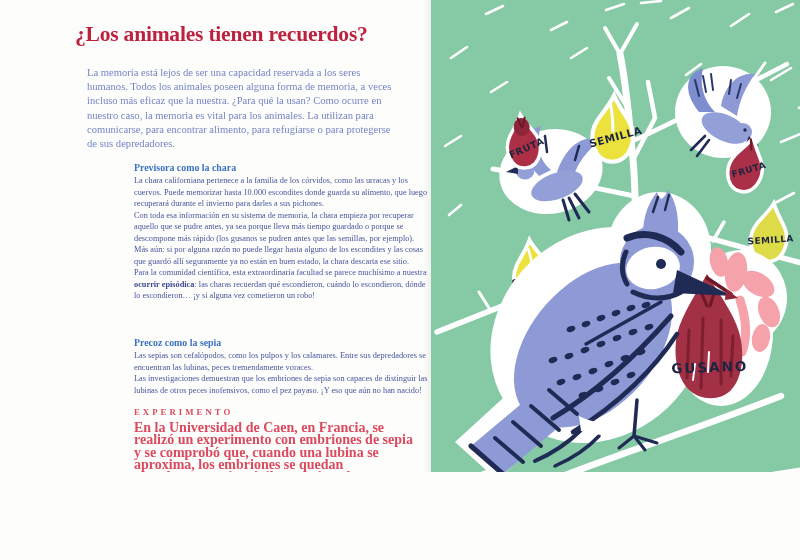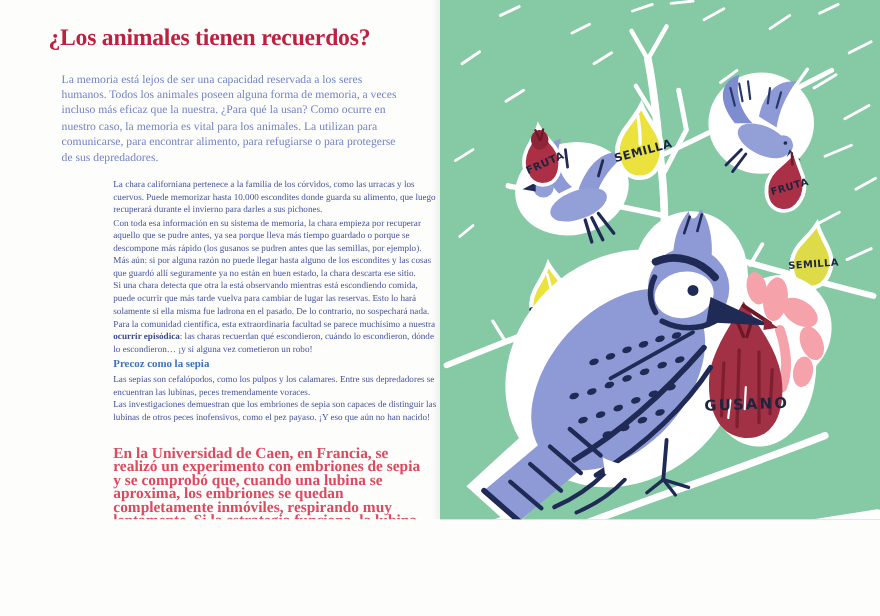--- a/index.html
+++ b/index.html
@@ -1,61 +1,62 @@
 <!DOCTYPE html>
 <html><head>
 <meta charset="utf-8">
 <style>
   html,body{margin:0;padding:0;background:#ffffff;}
   .spread{position:relative;width:800px;height:560px;overflow:hidden;background:#fdfdfb;
           font-family:"Liberation Serif", serif;}
-  .page{position:absolute;top:0;height:472px;overflow:hidden;}
+  .page{position:absolute;top:0;height:472px;overflow:hidden;margin-left:31px;}
   .page-left{left:0;width:400px;background:#fdfdfb;}
   .page-left::after{content:"";position:absolute;right:0;top:0;width:8px;height:100%;
           background:linear-gradient(to right,rgba(0,0,0,0),rgba(0,0,0,0.05));}
   .page-right{left:400px;width:400px;background:#85C9A5;}
   .title{position:absolute;left:44px;top:22px;width:330px;margin:0;
          font-size:21.5px;font-weight:bold;color:#BE2140;letter-spacing:-0.2px;}
   .intro{position:absolute;left:56px;top:66px;width:305px;margin:0;
          font-size:10.6px;line-height:1.34;color:#7384C6;}
   .section{position:absolute;left:103px;width:294px;}
   .s1{top:162px;}
-  .s2{top:326px;}
+  .s2{top:337px;}
   .section h2{margin:0 0 2px 0;font-size:9.9px;font-weight:bold;color:#3A72C2;}
   .section p{margin:0;font-size:8.3px;line-height:11.5px;color:#47549E;}
   .section p strong{color:#3d4a92;}
   .experiment{position:absolute;left:103px;top:407px;width:288px;}
   .experiment h3{margin:0 0 5px 0;font-size:8.8px;font-weight:bold;color:#DB4A5F;letter-spacing:3px;}
   .experiment p{margin:0;font-size:14px;line-height:12.3px;color:#DB4A5F;font-weight:bold;}
   .pagenum{position:absolute;left:206px;top:513px;font-size:8.5px;color:#777777;}
   svg text{font-family:"DejaVu Sans", sans-serif;font-weight:bold;fill:#1d2440;}
 </style>
 </head>
 <body>
 
 <div class="spread">
 
   <div class="page page-left">
     <h1 class="title">¿Los animales tienen recuerdos?</h1>
     <p class="intro">La memoria está lejos de ser una capacidad reservada a los seres humanos. Todos los animales poseen alguna forma de memoria, a veces incluso más eficaz que la nuestra. ¿Para qué la usan? Como ocurre en nuestro caso, la memoria es vital para los animales. La utilizan para comunicarse, para encontrar alimento, para refugiarse o para protegerse de sus depredadores.</p>
 
     <div class="section s1">
+      <h2>Previsora como la chara</h2>
       <p>La chara californiana pertenece a la familia de los córvidos, como las urracas y los cuervos. Puede memorizar hasta 10.000 escondites donde guarda su alimento, que luego recuperará durante el invierno para darles a sus pichones.</p>
       <p>Con toda esa información en su sistema de memoria, la chara empieza por recuperar aquello que se pudre antes, ya sea porque lleva más tiempo guardado o porque se descompone más rápido (los gusanos se pudren antes que las semillas, por ejemplo). Más aún: si por alguna razón no puede llegar hasta alguno de los escondites y las cosas que guardó allí seguramente ya no están en buen estado, la chara descarta ese sitio.</p>
-      <p>Si una chara detecta que otra la está observando mientras está escondiendo comida, puede ocurrir que más tarde vuelva para cambiar de lugar las reservas. Esto lo hará solamente si ella misma fue ladrona en el pasado. De lo contrario, no sospechará nada.</p>
       <p><span>Para la comunidad científica, esta extraordinaria facultad se parece muchísimo a nuestra </span><strong>ocurrir episódica</strong><span>: las charas recuerdan qué escondieron, cuándo lo escondieron, dónde lo escondieron… ¡y si alguna vez cometieron un robo!</span></p>
     </div>
 
     <div class="section s2">
       <h2>Precoz como la sepia</h2>
       <p>Las sepias son cefalópodos, como los pulpos y los calamares. Entre sus depredadores se encuentran las lubinas, peces tremendamente voraces.</p>
       <p>Las investigaciones demuestran que los embriones de sepia son capaces de distinguir las lubinas de otros peces inofensivos, como el pez payaso. ¡Y eso que aún no han nacido!</p>
     </div>
 
     <div class="experiment">
+      <h3>EXPERIMENTO</h3>
       <p>En la Universidad de Caen, en Francia, se realizó un experimento con embriones de sepia y se comprobó que, cuando una lubina se aproxima, los embriones se quedan completamente inmóviles, respirando muy lentamente. Si la estrategia funciona, la lubina sigue su camino, sin percibirlos. Si, en cambio, el que se acerca es un pez payaso, los embriones no se inmutan y respiran normalmente. Ese conocimiento lo heredaron de sus padres y está en sus genes. Aunque el cerebio de los embriones no ha terminado de desarrollarse, ¡ya tiene memoria!</p>
     </div>
 
     <div class="pagenum">40</div>
   </div>
 
   <div class="page page-right">
     <svg viewBox="0 0 400 560" width="400" height="560">
       <rect width="400" height="560" fill="#85C9A5"></rect>
 

